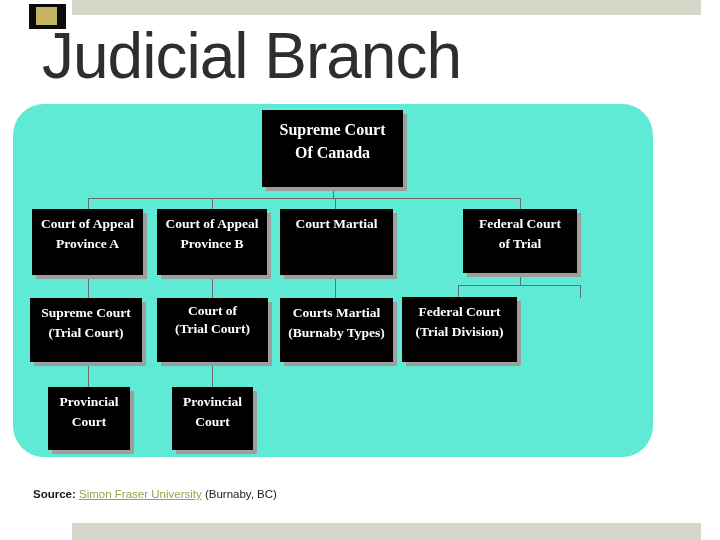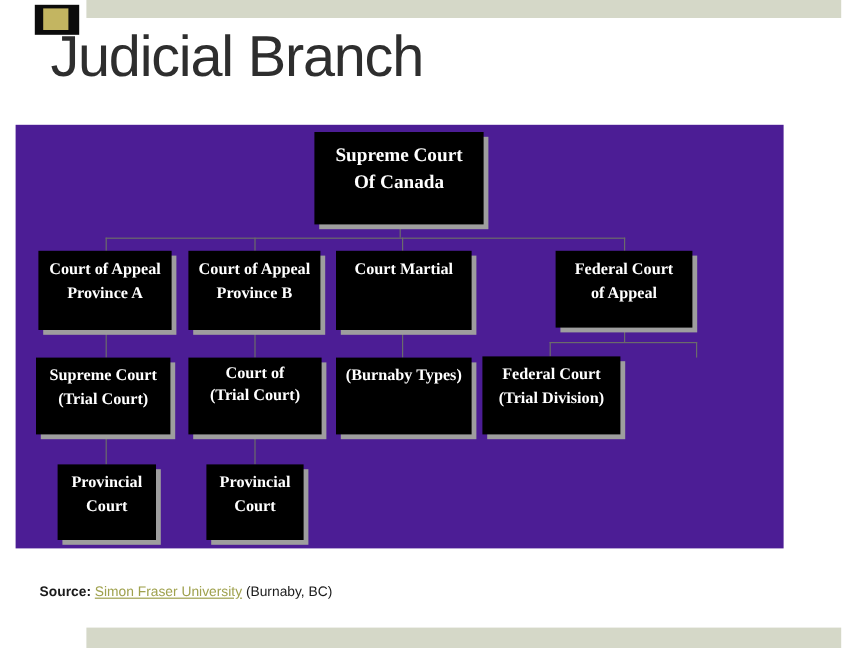--- a/index.html
+++ b/index.html
@@ -3,23 +3,23 @@
 <meta charset="utf-8">
 <style>
   html,body{margin:0;padding:0;}
   .slide{position:relative;width:720px;height:540px;background:#ffffff;overflow:hidden;
          font-family:"Liberation Sans",sans-serif;}
   .accent-bar{position:absolute;background:#d5d8c8;}
   .bar-top{left:72px;top:0;width:629px;height:15px;}
   .bar-bottom{left:72px;top:523px;width:629px;height:17px;}
   .accent-block{position:absolute;left:29px;top:4px;width:37px;height:25px;background:#0c0c0c;}
   .accent-tan{position:absolute;left:7px;top:3px;width:21px;height:18px;background:#c3b561;}
-  .title{position:absolute;left:42px;top:24px;font-size:48px;line-height:1;
+  .title{position:absolute;left:42px;top:24px;font-size:64px;line-height:1;
          letter-spacing:-1px;color:#2e2e2e;white-space:nowrap;text-align:center;}
-  .diagram{position:absolute;left:13px;top:104px;width:640px;height:353px;background:#4c1d95;}
+  .diagram{position:absolute;left:13px;top:104px;width:640px;height:353px;background:#5eead4;border-radius:31px;}
   .obox{position:absolute;background:#000000;color:#ffffff;text-align:center;
         font-family:"Liberation Serif",serif;font-weight:bold;font-size:13.5px;line-height:1.5;
         padding-top:5px;box-sizing:border-box;box-shadow:4px 4px 0 #9e9e9e;}
   .obox.root{font-size:16px;line-height:1.45;padding-top:8px;}
   .obox.three{line-height:1.32;padding-top:4px;}
   .vline{position:absolute;width:1px;background:#6b6b6b;}
   .hline{position:absolute;height:1px;background:#6b6b6b;}
   .source{position:absolute;left:33px;top:488px;font-size:11.5px;color:#1a1a1a;white-space:nowrap;}
   .source .pfx{font-weight:bold;}
   .source .lnk{color:#9fa14d;text-decoration:underline;cursor:pointer;}
@@ -66,32 +66,33 @@
     </div>
     <div class="obox" style="left:144px;top:105px;width:110px;height:66px;">
       <div>Court of Appeal</div>
       <div>Province B</div>
     </div>
     <div class="obox" style="left:267px;top:105px;width:113px;height:66px;">
       <div>Court Martial</div>
     </div>
     <div class="obox" style="left:450px;top:105px;width:114px;height:64px;">
       <div>Federal Court</div>
-      <div>of Appeal</div>
+      <div>of Trial</div>
     </div>
 
     <div class="obox" style="left:17px;top:194px;width:112px;height:64px;">
       <div>Supreme Court</div>
       <div>(Trial Court)</div>
     </div>
     <div class="obox three" style="left:144px;top:194px;width:111px;height:64px;">
       <div>Court of</div>
       <div>(Trial Court)</div>
     </div>
     <div class="obox" style="left:267px;top:194px;width:113px;height:64px;">
+      <div>Courts Martial</div>
       <div>(Burnaby Types)</div>
     </div>
     <div class="obox" style="left:389px;top:193px;width:115px;height:65px;">
       <div>Federal Court</div>
       <div>(Trial Division)</div>
     </div>
 
     <div class="obox" style="left:35px;top:283px;width:82px;height:63px;">
       <div>Provincial</div>
       <div>Court</div>

